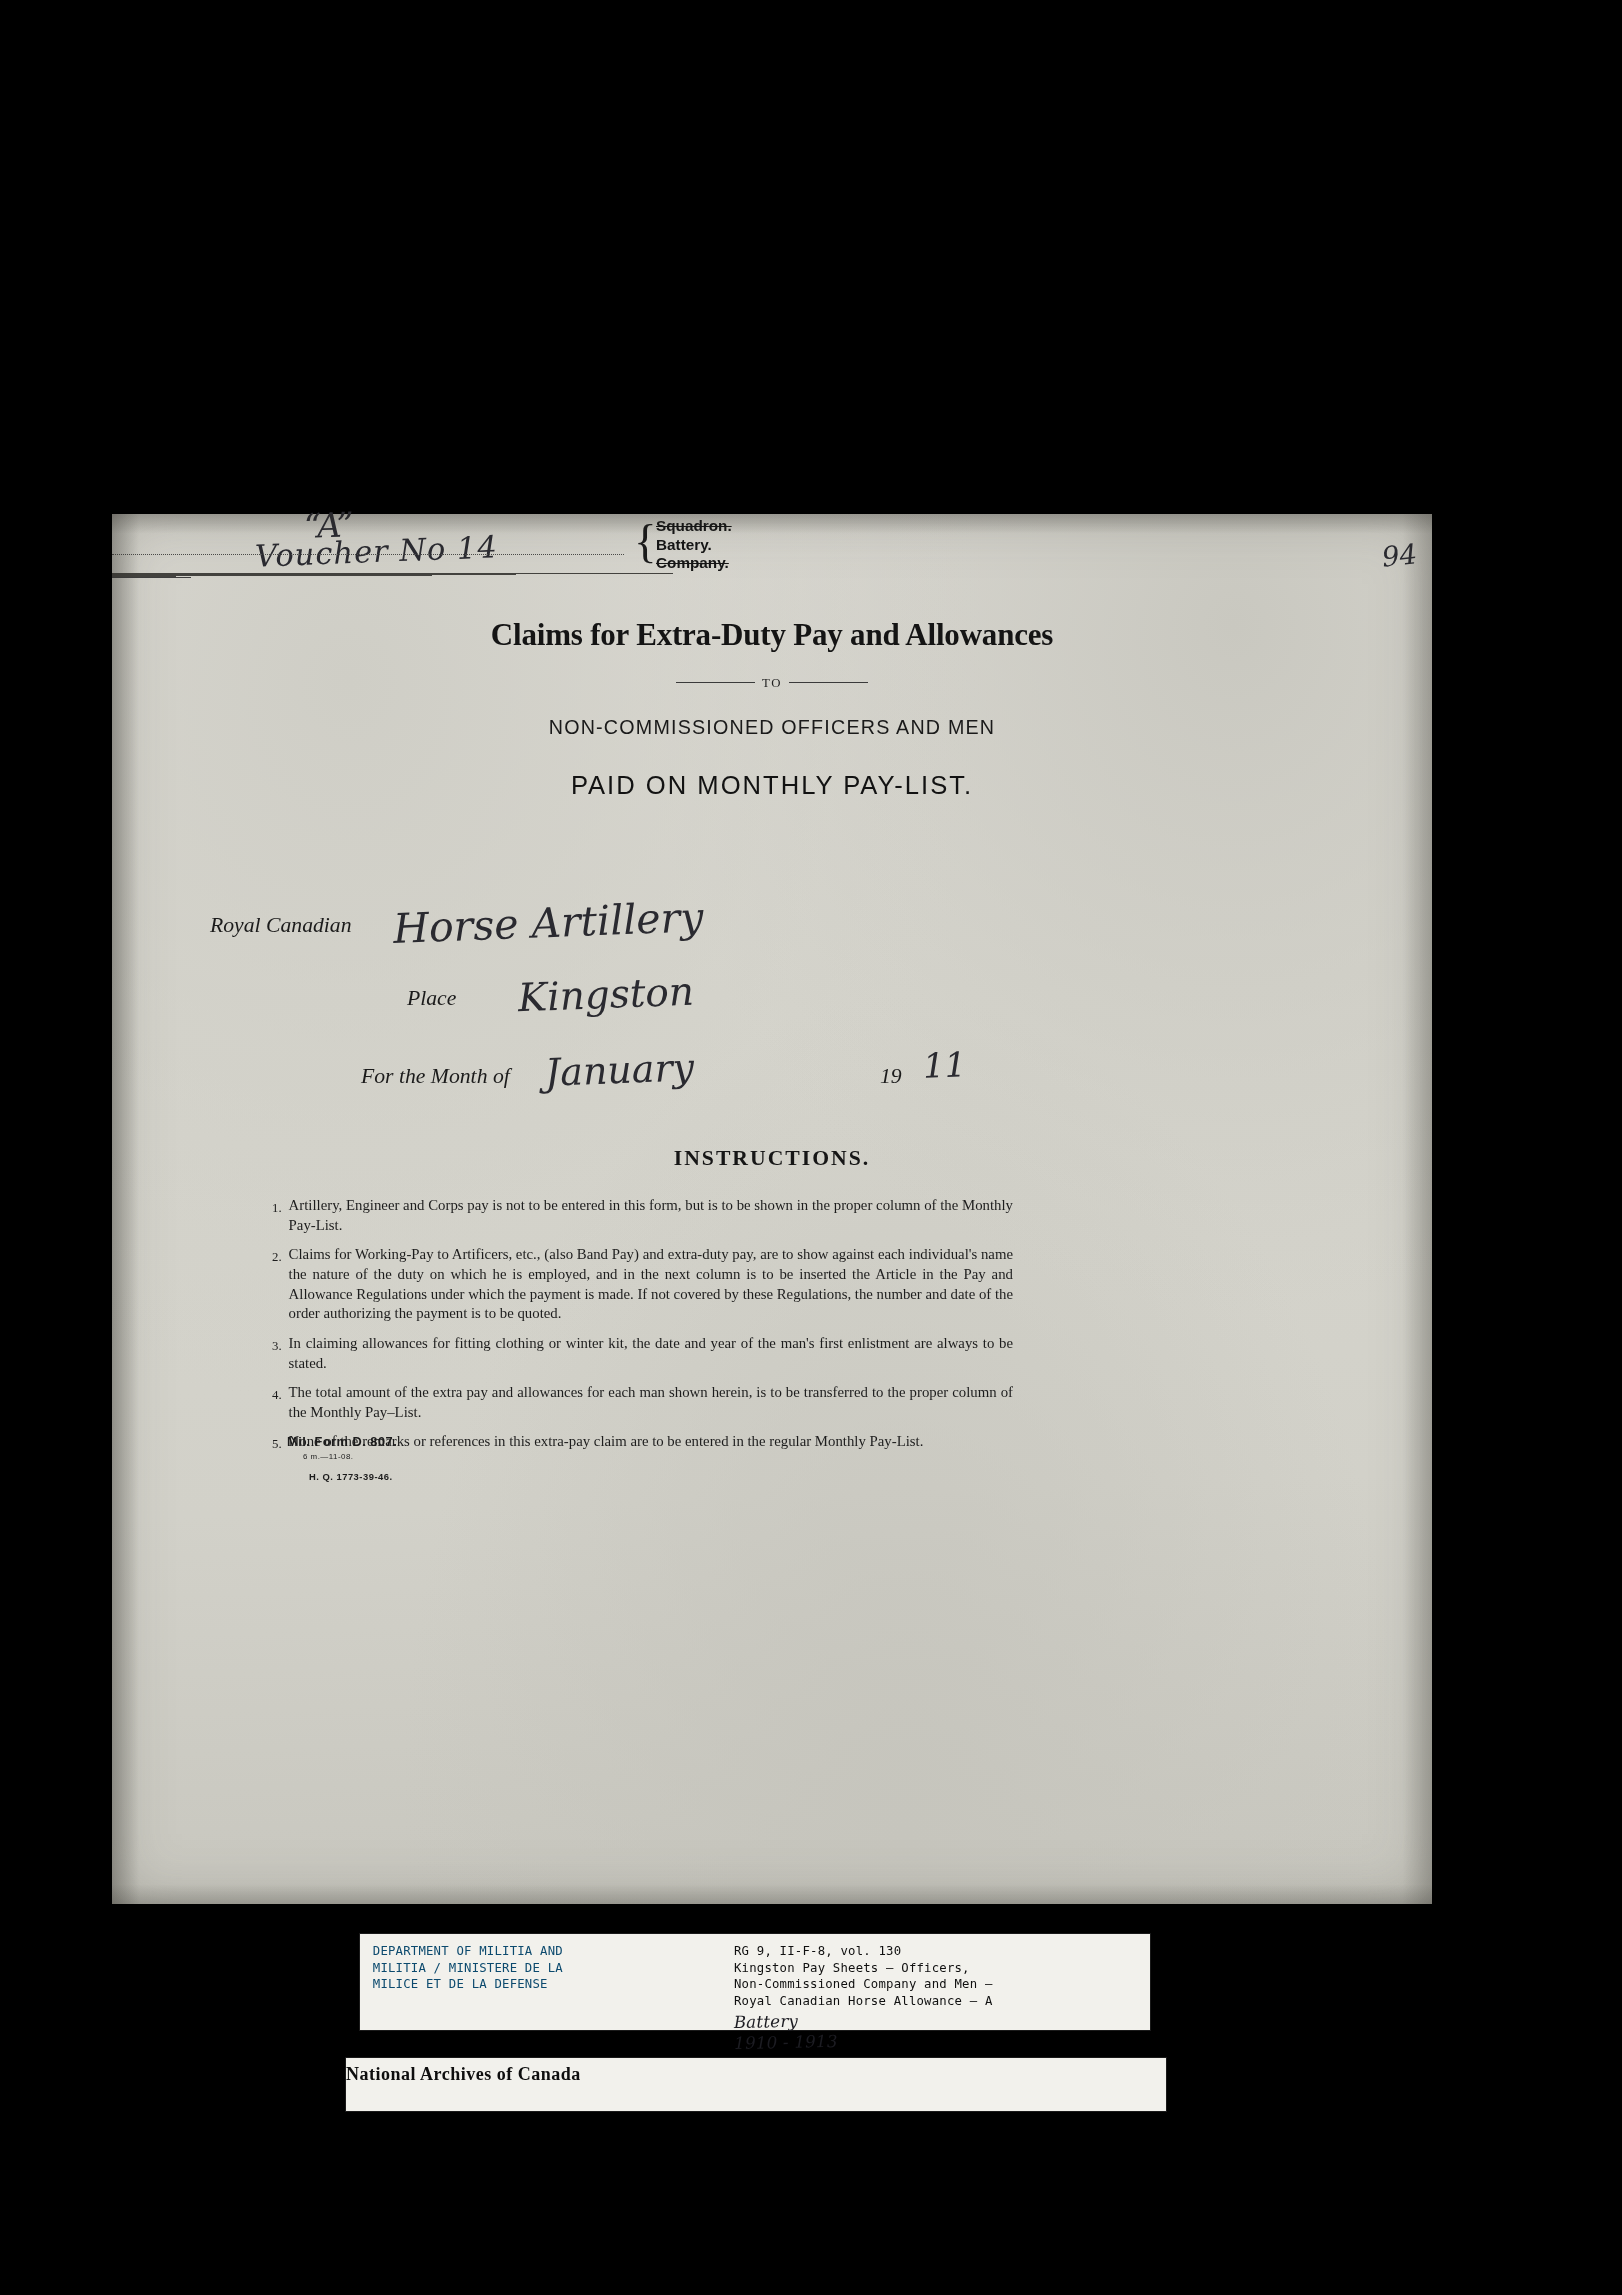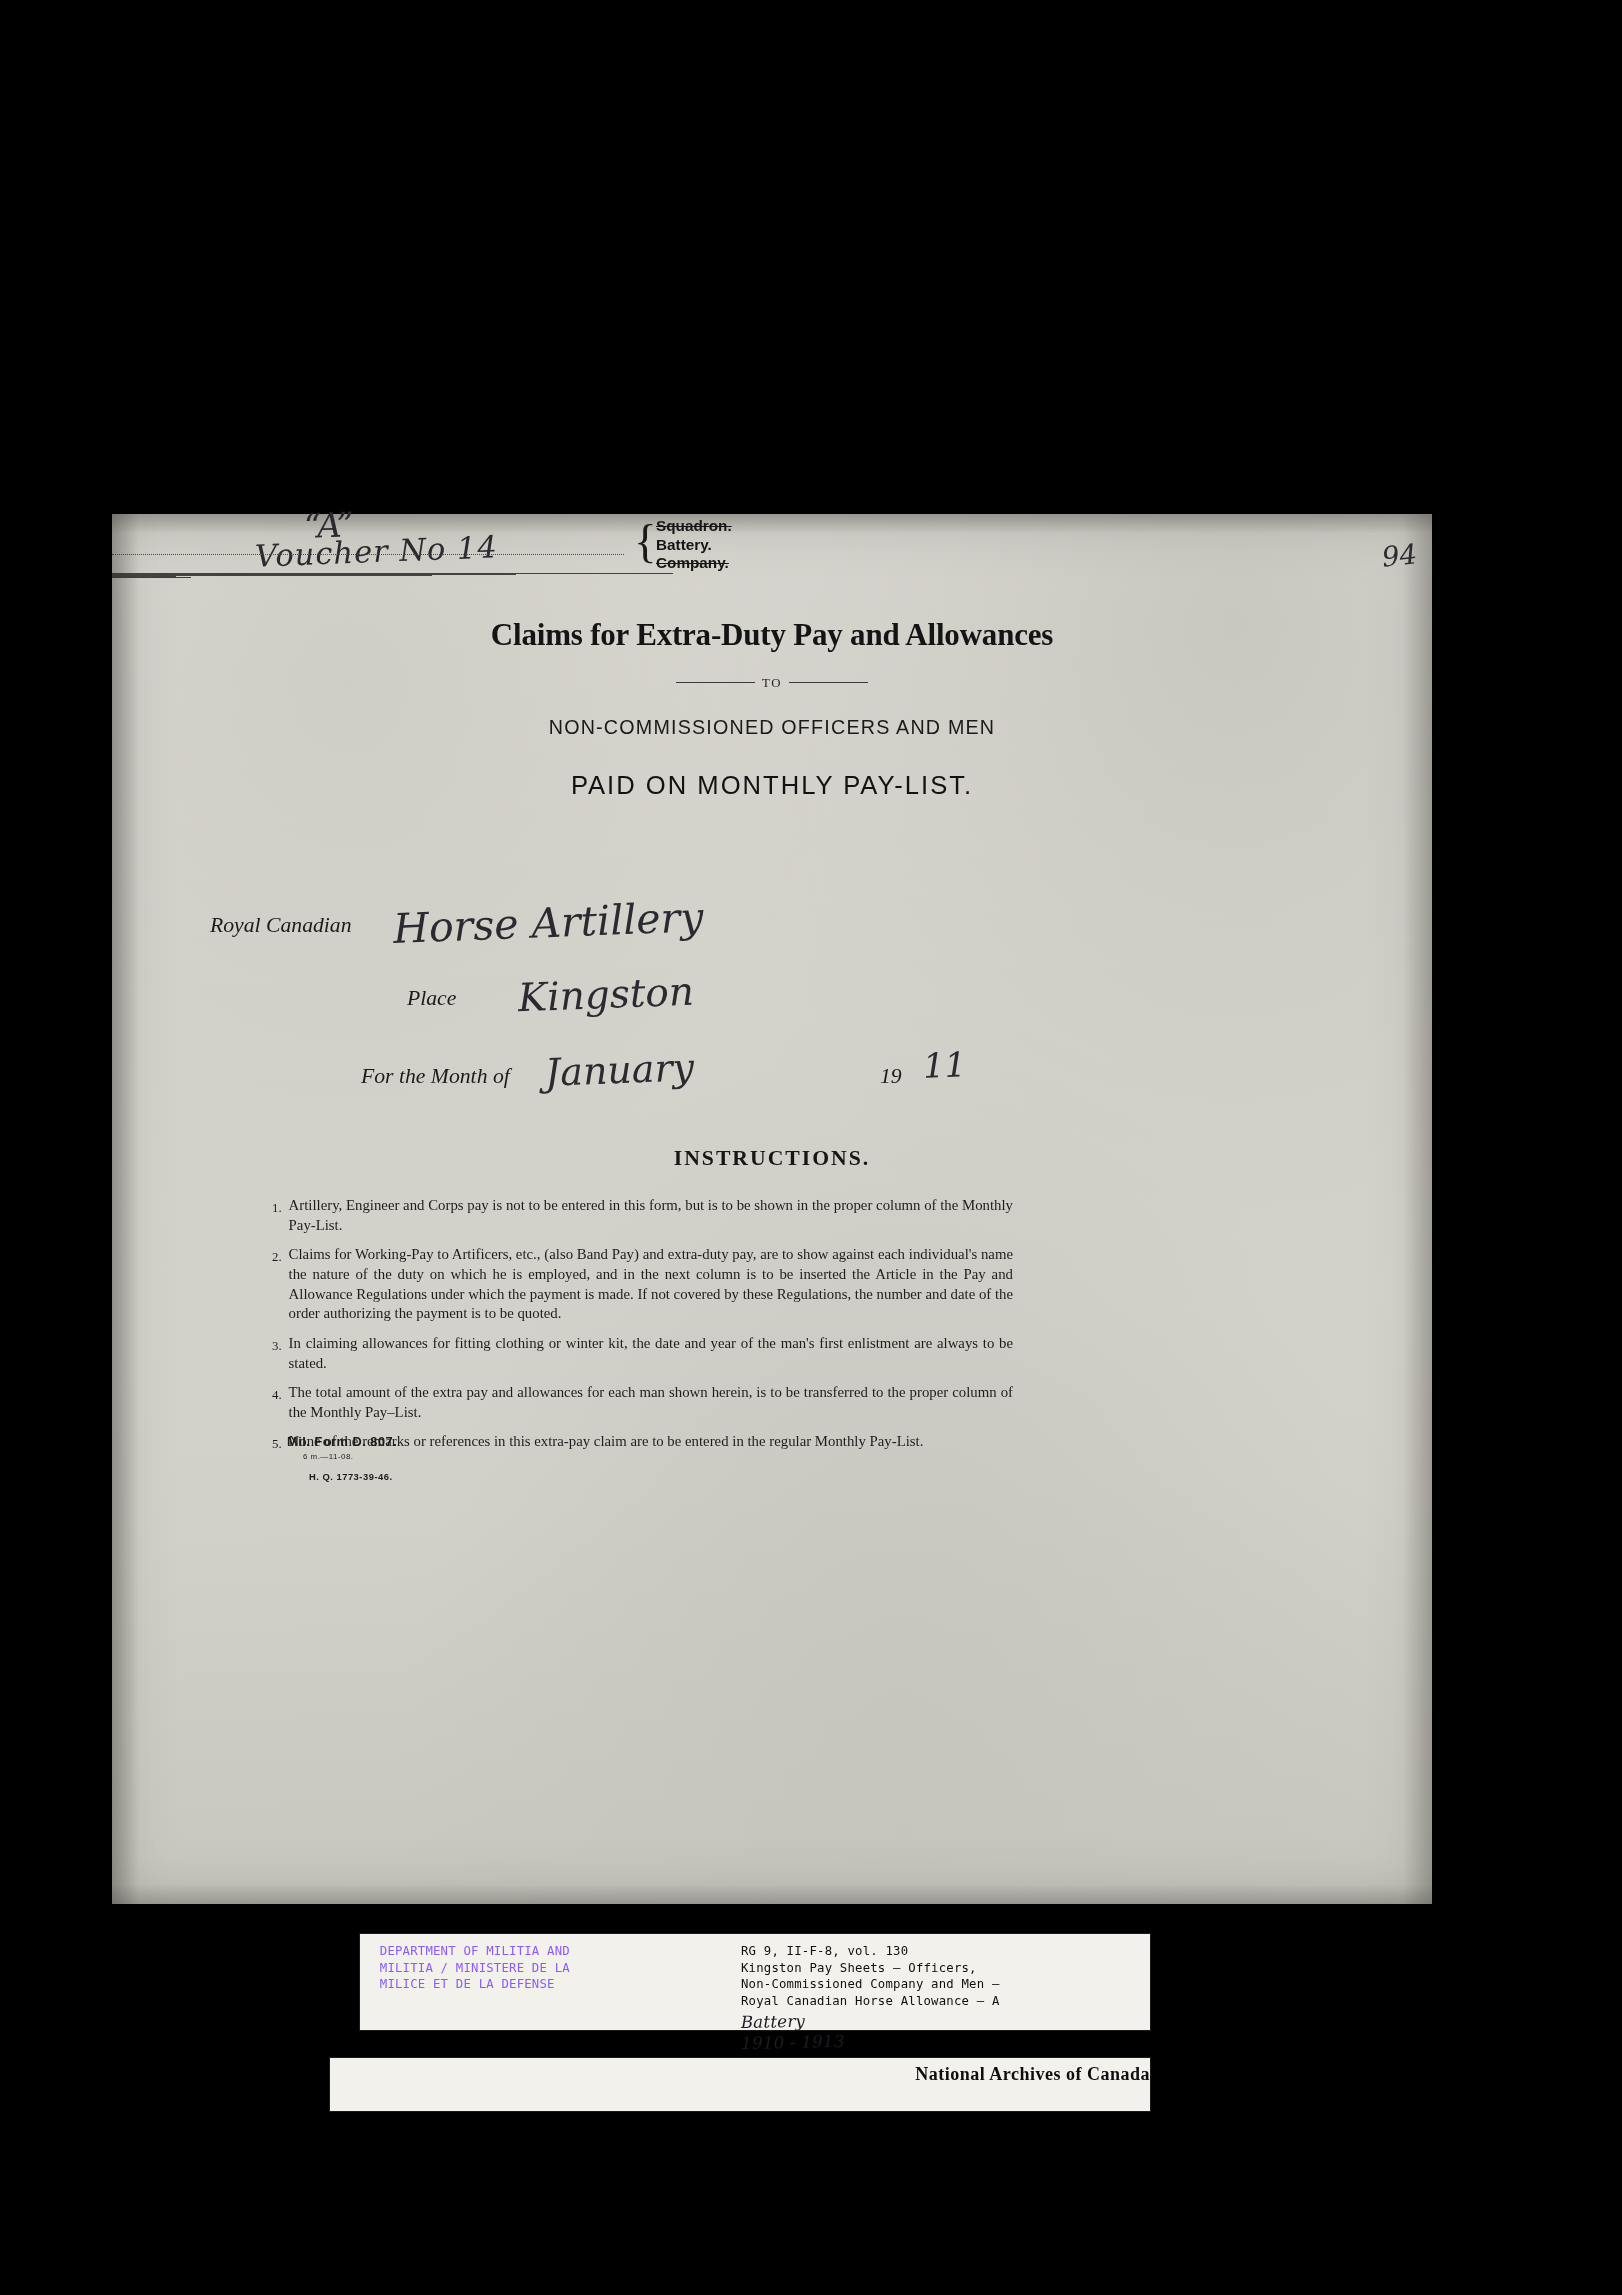--- a/index.html
+++ b/index.html
@@ -313,23 +313,22 @@
     padding: 8.9px 0 0 0;
     box-sizing: border-box;
   }
   #label-left {
     width: 374px;
     padding-left: 12.8px;
     box-sizing: border-box;
     font-family: "DejaVu Sans Mono", monospace;
     font-size: 12.3px;
     line-height: 16.7px;
-    color: #8b5cf6;
+    color: #0c4a6e;
     letter-spacing: 0.2px;
-    margin-left: 7px;
   }
   #label-right {
     flex: 1 1 auto;
     font-family: "DejaVu Sans Mono", monospace;
     font-size: 12.3px;
     line-height: 16.7px;
     color: #101010;
     letter-spacing: 0.2px;
   }
   #label-hand {
@@ -338,27 +337,27 @@
     font-size: 16.7px;
     line-height: 20.7px;
     color: #1c1c22;
     transform: rotate(-1.2deg);
     display: inline-block;
     margin-top: 1px;
   }
 
   #archives-card {
     position: absolute;
-    left: 329px;
+    left: 345px;
     top: 2057px;
     width: 822px;
     height: 55px;
     background: #f2f1ec;
     border: 1.5px solid #1a1a1a;
-    text-align: right;
+    text-align: left;
     font-family: "Liberation Serif", serif;
     font-weight: bold;
     font-size: 18px;
     line-height: 24.6px;
     padding-top: 3.9px;
     box-sizing: border-box;
     color: #0e0e0e;
     letter-spacing: 0.5px;
   }
 </style>

